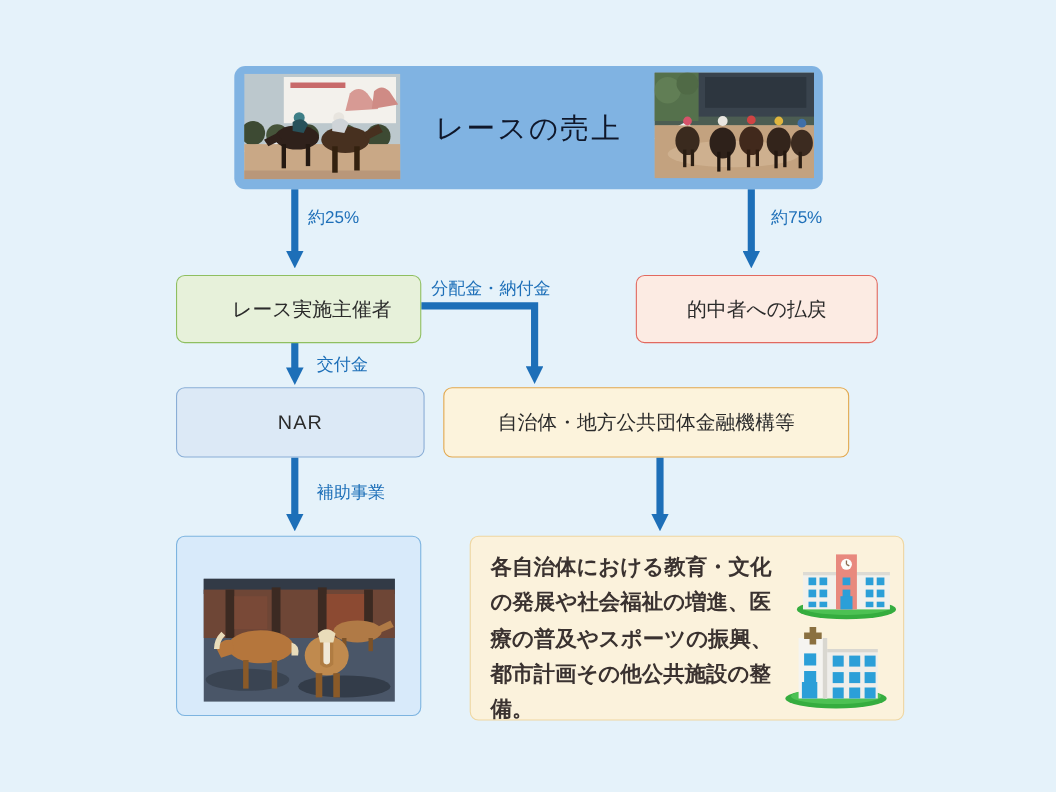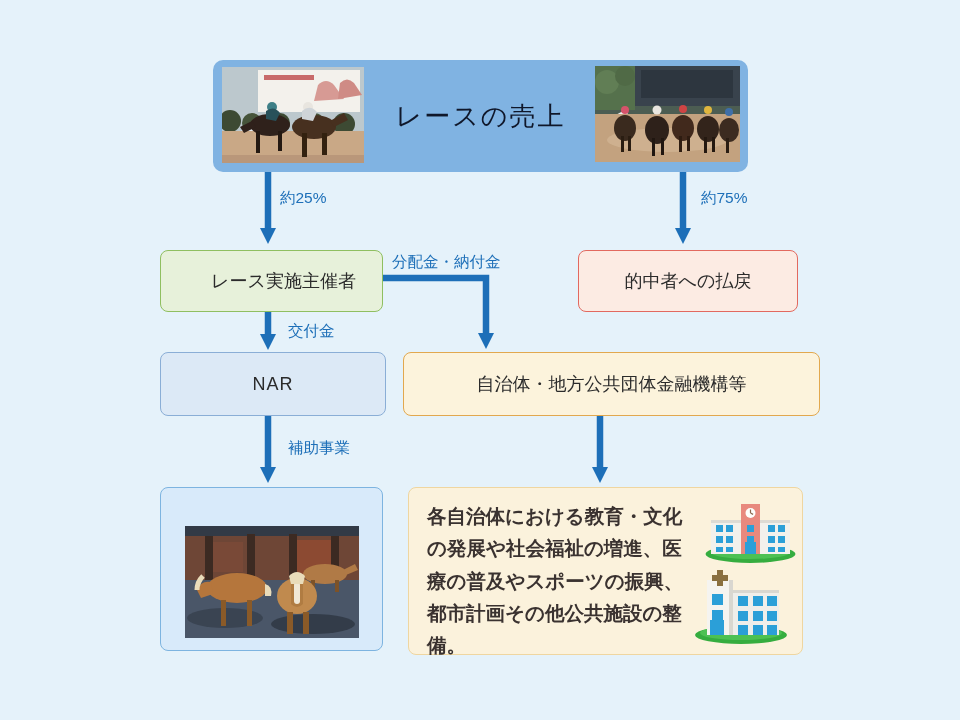--- a/index.html
+++ b/index.html
@@ -32,30 +32,30 @@
     display:flex;align-items:center;justify-content:center;
     border-radius:8px;font-size:18px;color:#2b2b2b;
     box-sizing:border-box;text-align:center;
   }
   .node-organizer{left:160px;top:250px;width:223px;height:62px;
     background:#e7f1da;border:1px solid #8fbf60;padding-left:24px;}
   .node-payout{left:578px;top:250px;width:220px;height:62px;
     background:#fcebe3;border:1px solid #e2695f;}
   .node-nar{left:160px;top:352px;width:226px;height:64px;
     background:#dce9f6;border:1px solid #8aaed6;letter-spacing:1px;}
-  .node-municipality{left:403px;top:352px;width:417px;height:64px;
+  .node-municipality{left:403px;top:352px;width:369px;height:64px;
     background:#fcf3dc;border:1px solid #e2a84e;}
   .node-horse{left:160px;top:487px;width:223px;height:164px;
     background:#d8eafa;border:1px solid #7db4e0;border-radius:8px;box-sizing:border-box;}
   .node-horse .node-title{
     position:absolute;left:0;top:8px;width:100%;text-align:center;
     font-size:20px;font-weight:bold;color:#1a1a1a;
   }
   .photo3{left:24px;top:38px;}
-  .node-public{left:408px;top:487px;width:395px;height:168px;
+  .node-public{left:427px;top:487px;width:395px;height:168px;
     background:#fbf2dc;border:1px solid #efd6a0;border-radius:8px;box-sizing:border-box;}
   .public-text{
     position:absolute;left:18px;top:12px;width:272px;
     font-size:19.5px;font-weight:bold;color:#3a3230;line-height:1.66;
   }
   .icon-school{position:absolute;left:294px;top:10px;}
   .icon-hospital{position:absolute;left:282px;top:80px;}
   
   .flow-label{
     color:#1d6fb8;font-size:15.5px;font-weight:500;white-space:nowrap;

